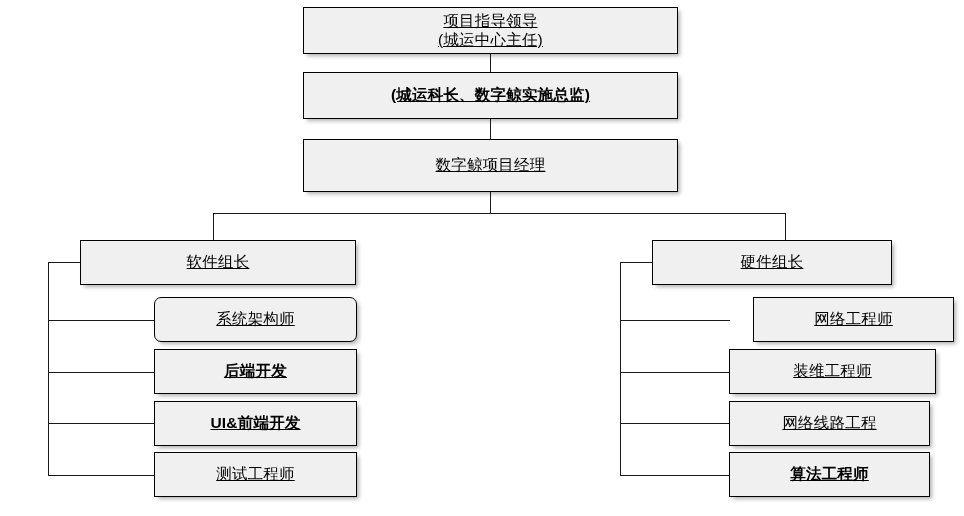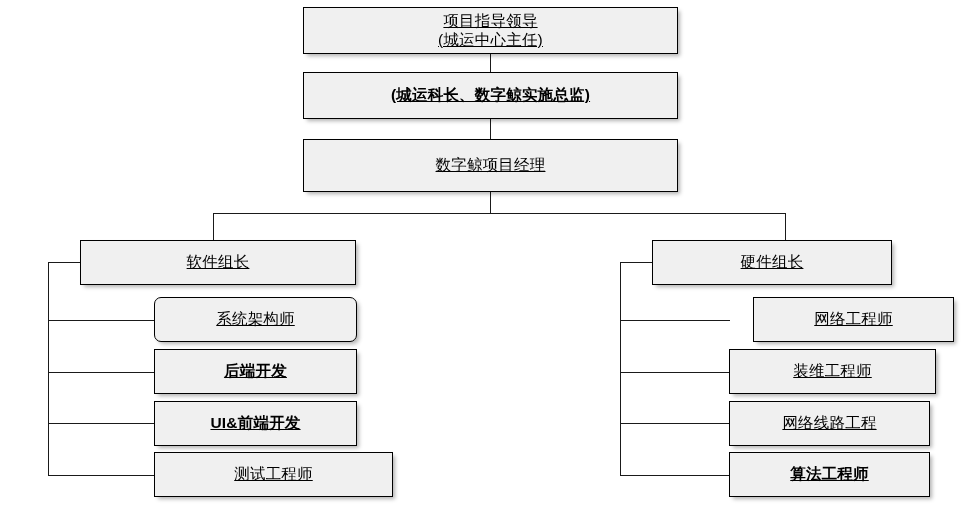--- a/index.html
+++ b/index.html
@@ -119,21 +119,21 @@
   <div class="node bold" style="left:154px; top:349px; width:203px; height:45px;">
     <span class="lines">
       <span class="l1">后端开发</span>
     </span>
   </div>
   <div class="node bold" style="left:154px; top:401px; width:203px; height:45px;">
     <span class="lines">
       <span class="l1">UI&amp;前端开发</span>
     </span>
   </div>
-  <div class="node" style="left:154px; top:452px; width:239px; height:45px;">
+  <div class="node" style="left:154px; top:452px; width:203px; height:45px;">
     <span class="lines">
       <span class="l1">测试工程师</span>
     </span>
   </div>
 
   <div class="node" style="left:652px; top:240px; width:240px; height:45px;">
     <span class="lines">
       <span class="l1">硬件组长</span>
     </span>
   </div>

